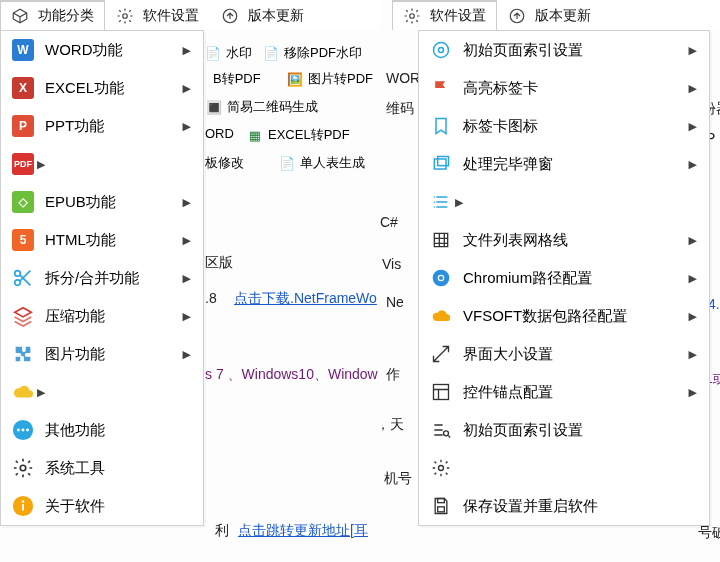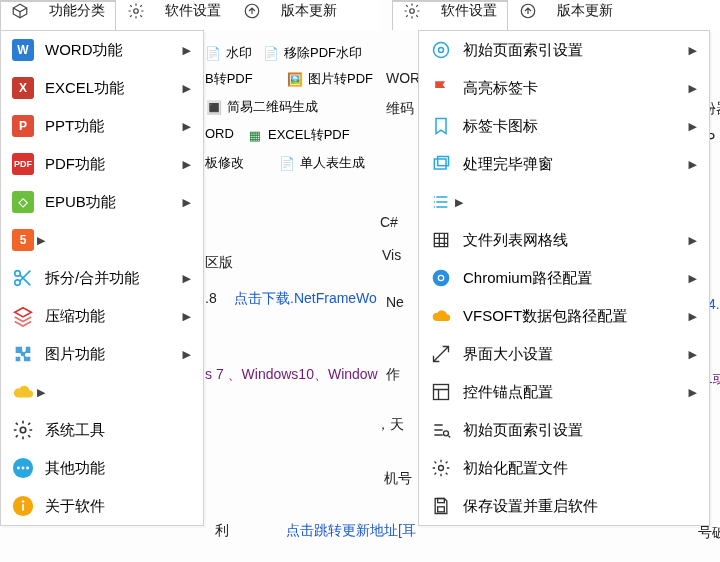--- a/index.html
+++ b/index.html
@@ -18,23 +18,23 @@
     top: 0;
     height: 30px;
     display: flex;
     align-items: stretch;
     background: #fff;
   }
   .tabbar.left { left: 0; width: 380px; }
   .tabbar.right { left: 392px; width: 328px; }
   .tab {
     display: flex;
-    align-items: flex-end;
-    gap: 20px;
-    padding: 10px 10px;
+    align-items: center;
+    gap: 9px;
+    padding: 0 10px;
     font-size: 14px;
     color: #111;
     border-top: 1px solid transparent;
     border-right: 1px solid transparent;
     border-left: 1px solid transparent;
   }
   .tab.active {
     border-color: #ccc;
     background: #fff;
     border-top: 2px solid #ccc;
@@ -80,21 +80,21 @@
   .cut svg, .stack svg, .puzzle svg, .cloud svg, .dots svg, .gear svg, .info svg { display:block;}
   
   .ric { width:22px; height:22px; display:flex; align-items:center; justify-content:center; }
   
   .bg-frag {
     position: absolute;
     font-size: 14px;
     color: #222;
     white-space: nowrap;
   }
-  .bg-frag.link { color: #1a59cc; }
+  .bg-frag.link { color: #1a59cc; text-decoration: underline; }
   .bg-frag.red { color: #701a75; }
   .btnfrag {
     position:absolute;
     font-size:13px;
     display:flex; align-items:center; gap:4px;
   }
   .btnfrag .bic { width:18px; height:18px; display:inline-flex; align-items:center; justify-content:center;}
 </style>
 </head>
 <body>
@@ -151,21 +151,21 @@
 </div>
 
 <div class="btnfrag" style="left:204px; top:44px;">
   <span class="bic">📄</span>
   <span>水印</span>
 </div>
 <div class="btnfrag" style="left:262px; top:44px;">
   <span class="bic">📄</span>
   <span>移除PDF水印</span>
 </div>
-<div class="btnfrag" style="left:205px; top:70px;">
+<div class="btnfrag" style="left:205px; top:70px;padding-left:8px;">
   <span>B转PDF</span>
 </div>
 <div class="btnfrag" style="left:286px; top:70px;">
   <span class="bic">🖼️</span>
   <span>图片转PDF</span>
 </div>
 <div class="btnfrag" style="left:205px; top:98px;">
   <span class="bic">🔳</span>
   <span>简易二维码生成</span>
 </div>
@@ -182,30 +182,30 @@
 <div class="btnfrag" style="left:278px; top:154px;">
   <span class="bic">📄</span>
   <span>单人表生成</span>
 </div>
 
 <div class="bg-frag" style="left:386px; top:70px;">WOR</div>
 <div class="bg-frag" style="left:386px; top:100px;">维码</div>
 
 <div class="bg-frag" style="left:380px; top:214px;">C#</div>
 <div class="bg-frag" style="left:205px; top:254px;">区版</div>
-<div class="bg-frag" style="left:382px; top:247px;">Vis</div>
+<div class="bg-frag" style="left:382px; top:256px;">Vis</div>
 <div class="bg-frag" style="left:205px; top:290px;">.8</div>
 <div class="bg-frag link" style="left:234px; top:290px;">点击下载.NetFrameWo</div>
 <div class="bg-frag" style="left:386px; top:294px;">Ne</div>
 <div class="bg-frag red" style="left:205px; top:366px;">s 7 、Windows10、Window</div>
 <div class="bg-frag" style="left:386px; top:366px;">作</div>
 <div class="bg-frag" style="left:376px; top:416px;">，天</div>
 <div class="bg-frag" style="left:384px; top:470px;">机号</div>
 <div class="bg-frag" style="left:215px; top:522px;">利</div>
-<div class="bg-frag link" style="left:238px; top:522px;margin-left:48px;">点击跳转更新地址[耳</div>
+<div class="bg-frag link" style="left:238px; top:522px;">点击跳转更新地址[耳</div>
 
 <div class="bg-frag" style="left:702px; top:100px;">份器</div>
 <div class="bg-frag" style="left:706px; top:130px;">P</div>
 <div class="bg-frag" style="left:697px; top:296px; color:#1a59cc;">k 4.</div>
 <div class="bg-frag red" style="left:698px; top:370px;">11或</div>
 <div class="bg-frag" style="left:698px; top:524px;">号破</div>
 
 <div class="menu left">
   <div class="mi">
     <span class="icbox">
@@ -225,34 +225,34 @@
     <span class="icbox">
         <span class="sq p">P</span>
       </span>
     <span class="lbl">PPT功能</span>
     <span class="arrow">▶</span>
   </div>
   <div class="mi">
     <span class="icbox">
         <span class="sq pdf">PDF</span>
       </span>
-    <span class="lbl">PDF功能</span>
     <span class="arrow">▶</span>
   </div>
   <div class="mi">
     <span class="icbox">
         <span class="sq ep">◇</span>
       </span>
     <span class="lbl">EPUB功能</span>
     <span class="arrow">▶</span>
   </div>
   <div class="mi">
     <span class="icbox">
         <span class="sq ht">5</span>
       </span>
+    <span class="lbl">HTML功能</span>
     <span class="arrow">▶</span>
   </div>
   <div class="mi">
     <span class="icbox cut">
       <svg width="22" height="22" viewBox="0 0 24 24" fill="none" stroke="#2aa7e0" stroke-width="1.8">
           <circle cx="6" cy="7" r="3"></circle>
           <circle cx="6" cy="17" r="3"></circle>
           <path d="M20 4 8.5 15.5M20 20 8.5 8.5"></path>
         </svg>
     </span>
@@ -278,42 +278,42 @@
     <span class="lbl">图片功能</span>
     <span class="arrow">▶</span>
   </div>
   <div class="mi">
     <span class="icbox cloud">
       <svg width="22" height="22" viewBox="0 0 24 24" fill="#f4c22b">
           <path d="M7 18a5 5 0 1 1 1-9.9A6 6 0 0 1 19 10a4 4 0 0 1 0 8z"></path>
         </svg>
     </span>
     <span class="arrow">▶</span>
-  </div>
-  <div class="mi">
-    <span class="icbox gear">
-      <svg width="22" height="22" viewBox="0 0 24 24" fill="none" stroke="#333" stroke-width="1.8">
-          <circle cx="12" cy="12" r="3"></circle>
-          <path d="M12 2v3M12 19v3M4.2 4.2l2.1 2.1M17.7 17.7l2.1 2.1M2 12h3M19 12h3M4.2 19.8l2.1-2.1M17.7 6.3l2.1-2.1"></path>
-        </svg>
-    </span>
-    <span class="lbl">系统工具</span>
   </div>
   <div class="mi">
     <span class="icbox dots">
       <svg width="22" height="22" viewBox="0 0 24 24" fill="#2aa7e0">
           <circle cx="12" cy="12" r="11"></circle>
           <circle cx="7" cy="12" r="1.6" fill="#fff"></circle>
           <circle cx="12" cy="12" r="1.6" fill="#fff"></circle>
           <circle cx="17" cy="12" r="1.6" fill="#fff"></circle>
         </svg>
     </span>
     <span class="lbl">其他功能</span>
   </div>
   <div class="mi">
+    <span class="icbox gear">
+      <svg width="22" height="22" viewBox="0 0 24 24" fill="none" stroke="#333" stroke-width="1.8">
+          <circle cx="12" cy="12" r="3"></circle>
+          <path d="M12 2v3M12 19v3M4.2 4.2l2.1 2.1M17.7 17.7l2.1 2.1M2 12h3M19 12h3M4.2 19.8l2.1-2.1M17.7 6.3l2.1-2.1"></path>
+        </svg>
+    </span>
+    <span class="lbl">系统工具</span>
+  </div>
+  <div class="mi">
     <span class="icbox info">
       <svg width="22" height="22" viewBox="0 0 24 24" fill="#f4a60b">
           <circle cx="12" cy="12" r="11"></circle>
           <rect x="11" y="10" width="2" height="7" fill="#fff"></rect>
           <circle cx="12" cy="7" r="1.4" fill="#fff"></circle>
         </svg>
     </span>
     <span class="lbl">关于软件</span>
   </div>
 </div>
@@ -423,21 +423,20 @@
       </span>
     <span class="lbl">初始页面索引设置</span>
   </div>
   <div class="mi">
     <span class="icbox ric">
         <svg width="20" height="20" viewBox="0 0 24 24" fill="none" stroke="#333" stroke-width="1.6">
           <circle cx="12" cy="12" r="3"></circle>
           <path d="M12 2v3M12 19v3M4.2 4.2l2.1 2.1M17.7 17.7l2.1 2.1M2 12h3M19 12h3M4.2 19.8l2.1-2.1M17.7 6.3l2.1-2.1"></path>
         </svg>
       </span>
-    <span class="lbl">初始化配置文件</span>
   </div>
   <div class="mi">
     <span class="icbox ric">
         <svg width="20" height="20" viewBox="0 0 24 24" fill="none" stroke="#333" stroke-width="1.6">
           <path d="M5 3h11l3 3v15H5z"></path>
           <rect x="8" y="3" width="8" height="5"></rect>
           <rect x="8" y="13" width="8" height="6"></rect>
         </svg>
       </span>
     <span class="lbl">保存设置并重启软件</span>

